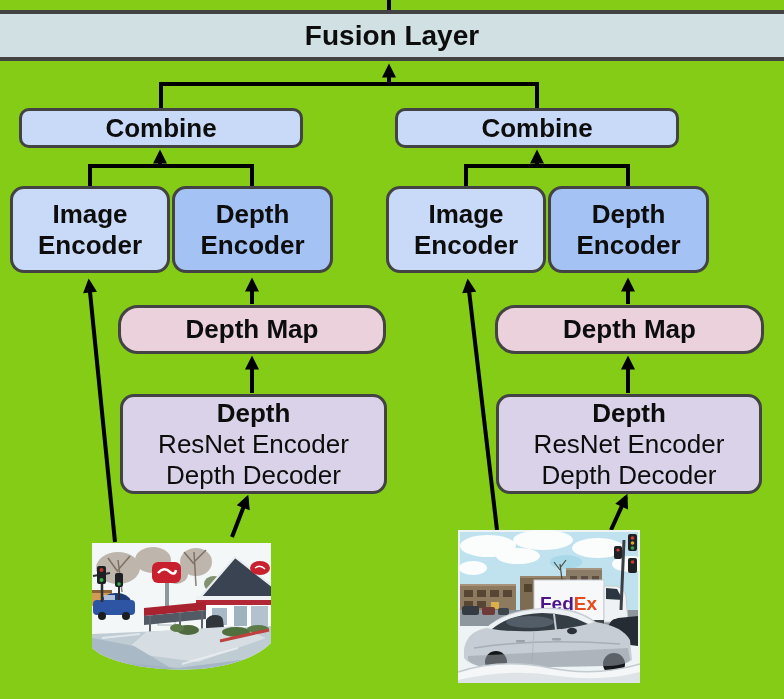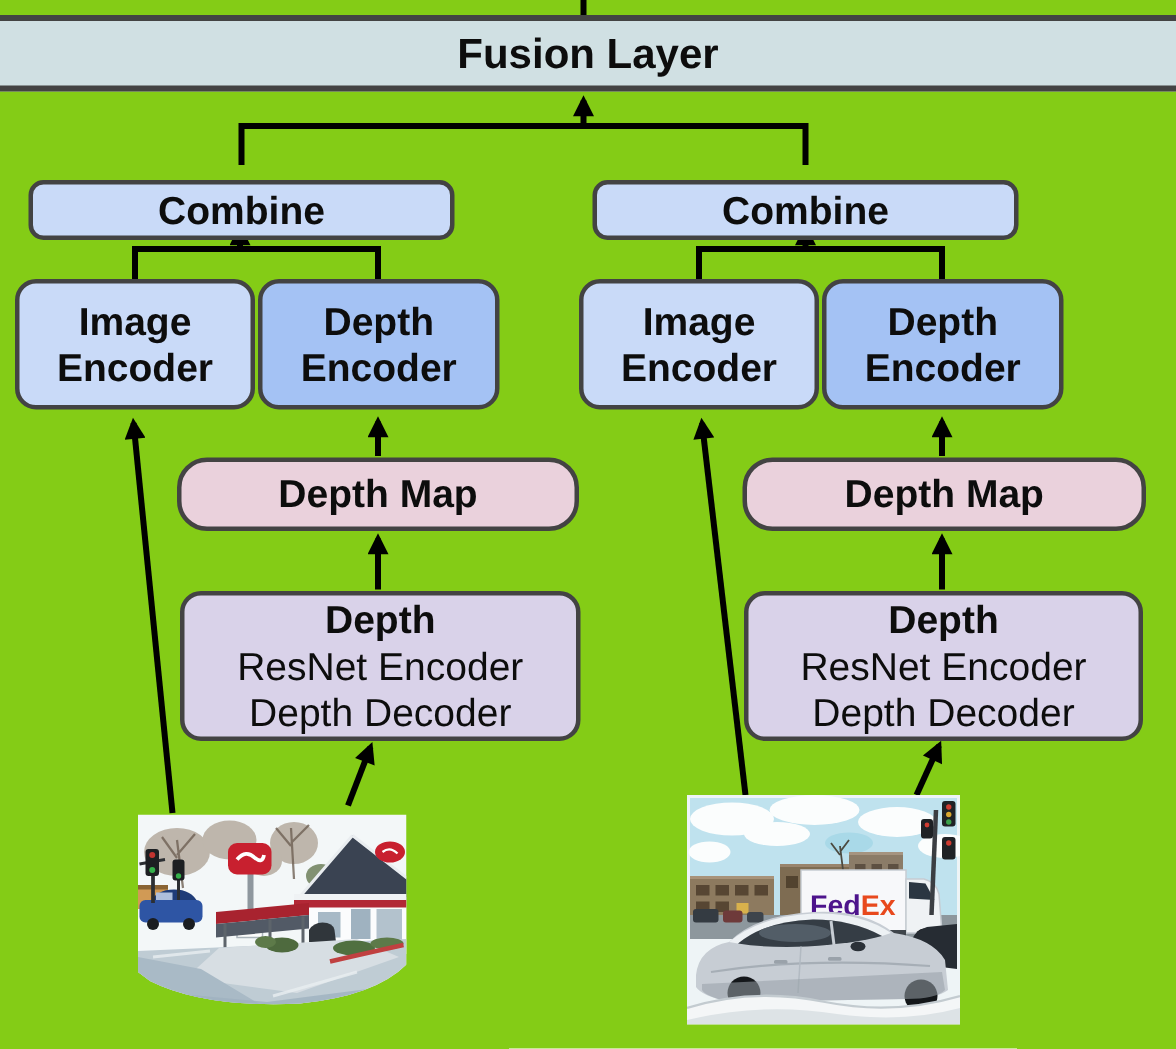--- a/index.html
+++ b/index.html
@@ -15,21 +15,21 @@
     display:flex;align-items:center;justify-content:center;
     font-weight:bold;font-size:28px;color:#0d0d0d;
   }
 
   .box{
     position:absolute;box-sizing:border-box;
     border:3px solid var(--box_border,#434343);
     display:flex;flex-direction:column;align-items:center;justify-content:center;
     text-align:center;color:#0d0d0d;font-weight:bold;font-size:26px;
   }
-  .combine{width:284px;height:40px;border-radius:10px;background:var(--combine_fill,#C9DAF8);margin-top:12px;}
+  .combine{width:284px;height:40px;border-radius:10px;background:var(--combine_fill,#C9DAF8);}
   #combine-l{left:19px;top:108px;}
   #combine-r{left:395px;top:108px;}
 
   .enc{width:160px;height:87px;border-radius:14px;line-height:31px;justify-content:center;}
   .img-enc{background:var(--image_encoder_fill,#C9DAF8);}
   .dep-enc{background:var(--depth_encoder_fill,#A4C2F4);width:161px;}
   #imgenc-l{left:10px;top:186px;}
   #depenc-l{left:172px;top:186px;}
   #imgenc-r{left:386px;top:186px;}
   #depenc-r{left:548px;top:186px;}

